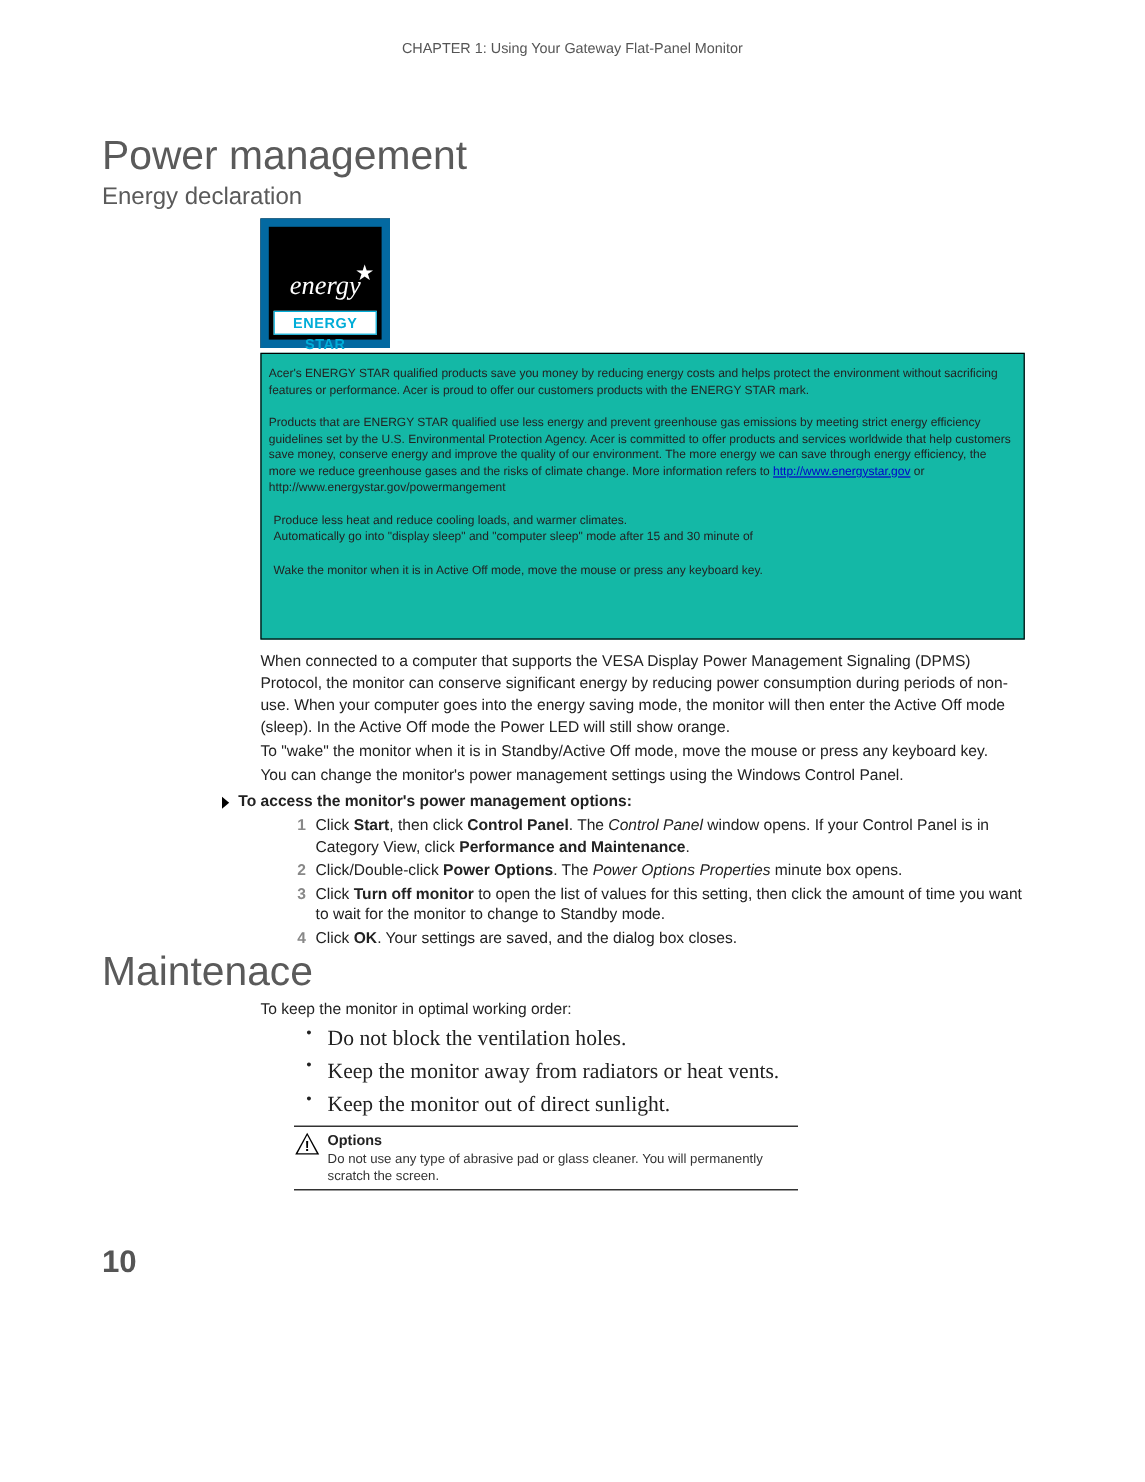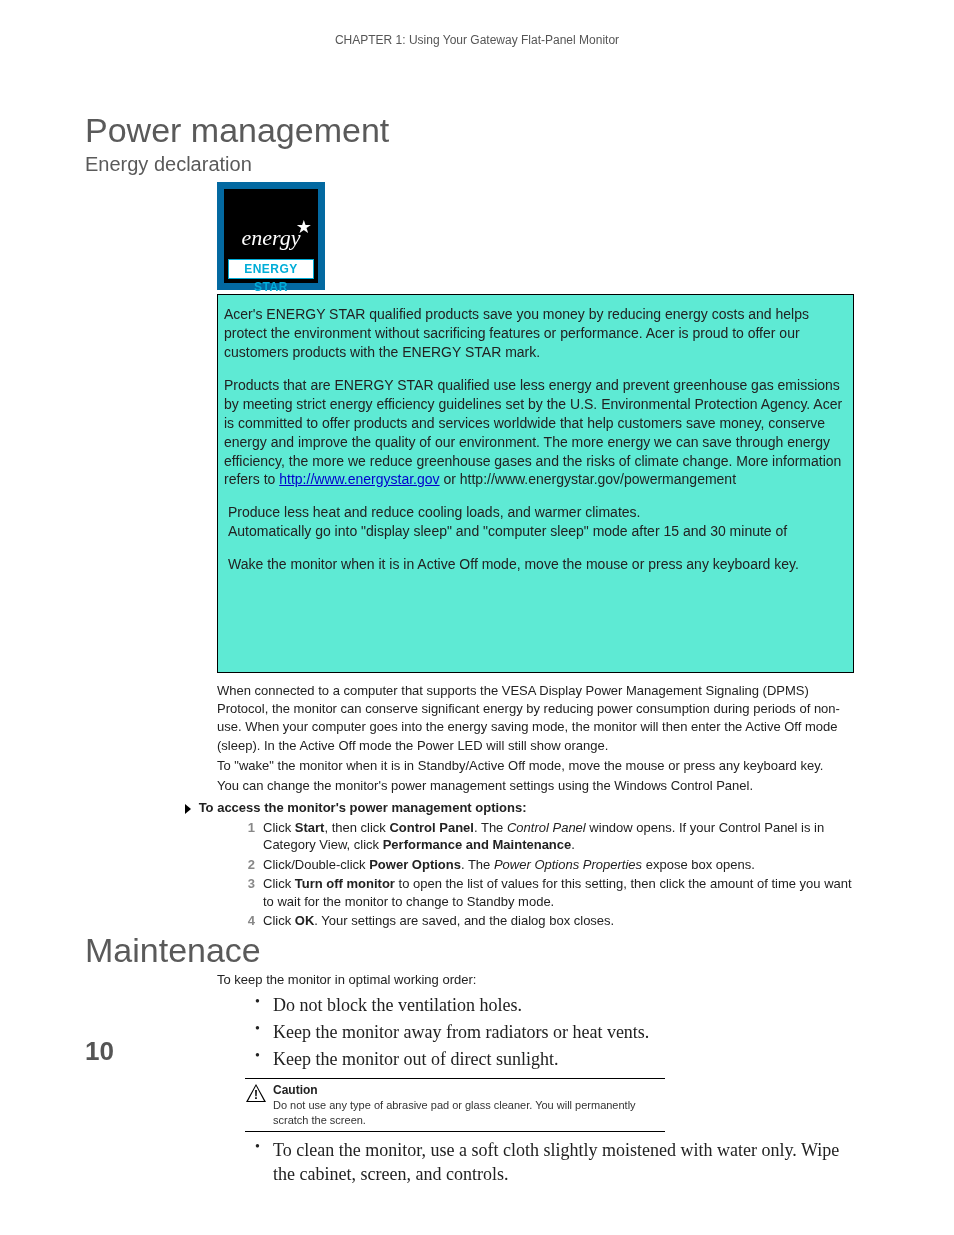--- a/index.html
+++ b/index.html
@@ -87,28 +87,28 @@
     position: absolute;
     right: 6px;
     top: 26px;
     color: #fff;
     font-size: 18px;
   }
   .box {
     margin-left: 132px;
     border: 1px solid #000;
     padding: 10px 6px 6px 6px;
-    font-size: 14px;
+    font-size: 10px;
     line-height: 1.35;
     position: relative;
     top: -1px;
-    background: #5eead4;
+    background: #14b8a6;
   }
   .box p { margin: 0 0 14px 0; }
-  .box p:last-child { margin-bottom: 92px; }
+  .box p:last-child { margin-bottom: 44px; }
   .box .link { color: #0000cd; text-decoration: underline; }
   .below-box {
     margin-left: 132px;
     margin-top: 8px;
     font-family: Verdana, Geneva, sans-serif;
     font-size: 13px;
     line-height: 1.4;
   }
   .below-box p { margin: 0 0 2px 0; }
   .step-head {
@@ -251,21 +251,21 @@
     <div class="steps">
       <div class="row">
         <div class="num">1</div>
         <div class="txt">
           <span>Click </span><b>Start</b><span>, then click </span><b>Control Panel</b><span>. The </span><i>Control Panel</i><span> window opens. If your Control Panel is in Category View, click </span><b>Performance and Maintenance</b><span>.</span>
         </div>
       </div>
       <div class="row">
         <div class="num">2</div>
         <div class="txt">
-          <span>Click/Double-click </span><b>Power Options</b><span>. The </span><i>Power Options Properties</i><span> expose box opens.</span>
+          <span>Click/Double-click </span><b>Power Options</b><span>. The </span><i>Power Options Properties</i><span> minute box opens.</span>
         </div>
       </div>
       <div class="row">
         <div class="num">3</div>
         <div class="txt">
           <span>Click </span><b>Turn off monitor</b><span> to open the list of values for this setting, then click the amount of time you want to wait for the monitor to change to Standby mode.</span>
         </div>
       </div>
       <div class="row">
         <div class="num">4</div>
@@ -286,24 +286,21 @@
 
     <div class="caution-box">
       <span class="caution-icon">
         <svg viewBox="0 0 22 20">
             <polygon points="11,1 21,19 1,19" fill="#000"></polygon>
             <polygon points="11,3 19,18 3,18" fill="#fff"></polygon>
             <text x="11" y="16" text-anchor="middle" font-size="12" font-weight="bold" fill="#000">!</text>
           </svg>
       </span>
       <span class="caution-text">
-        <span class="title">Caution</span>
+        <span class="title">Options</span>
         <span class="body">Do not use any type of abrasive pad or glass cleaner. You will permanently scratch the screen.</span>
       </span>
     </div>
 
-    <ul class="bullets">
-      <li>To clean the monitor, use a soft cloth slightly moistened with water only. Wipe the cabinet, screen, and controls.</li>
-    </ul>
   </div>
 
   <div class="pagenum">10</div>
 </div>
 
 </body></html>

